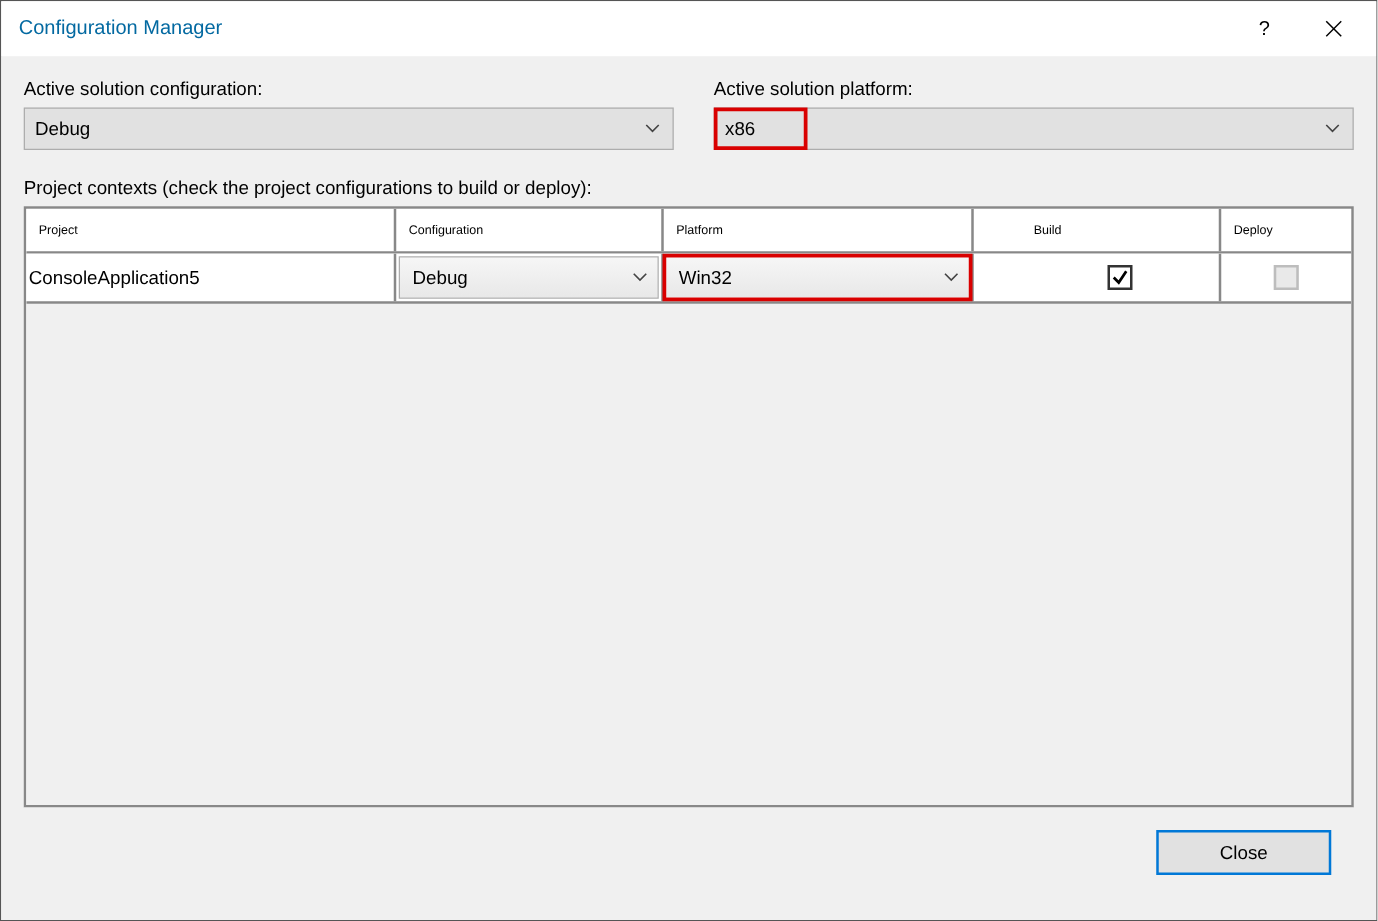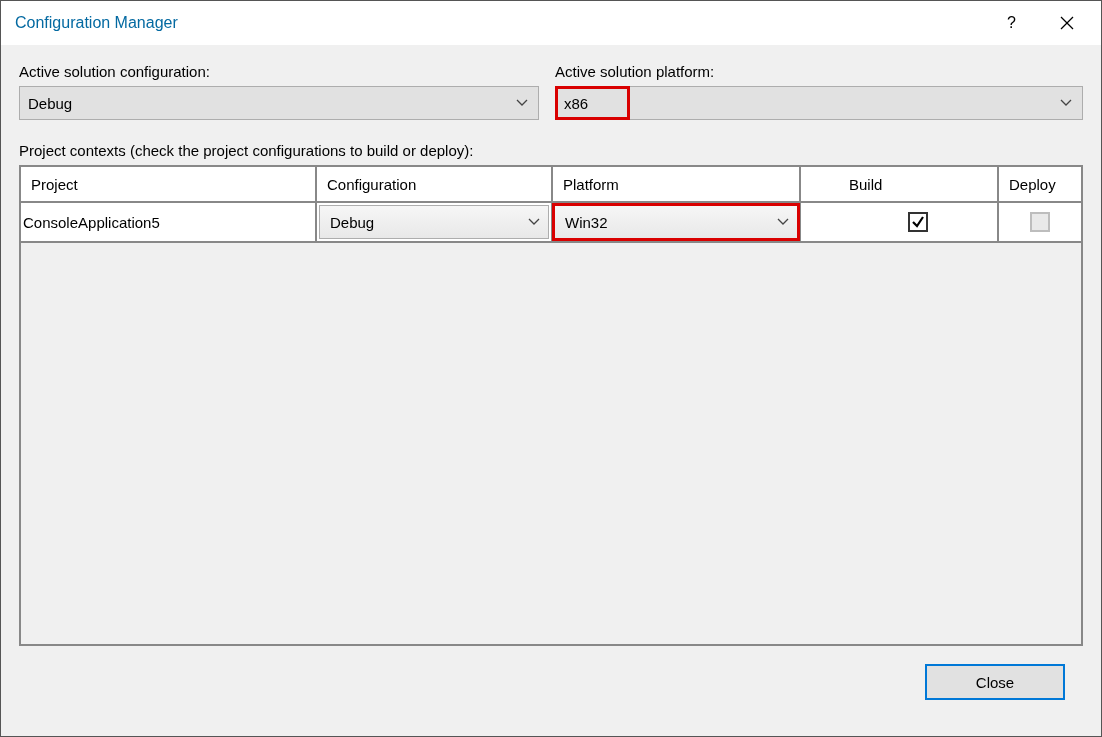--- a/index.html
+++ b/index.html
@@ -49,21 +49,21 @@
   }
   .content {
     flex: 1;
     background: #f0f0f0;
     padding: 18px;
     display: flex;
     flex-direction: column;
   }
   .top-row {
     display: flex;
-    gap: 16px;
+    gap: 32px;
   }
   .field-col {
     display: flex;
     flex-direction: column;
     gap: 4px;
   }
   .field-col.left { width: 520px; }
   .field-col.right { flex: 1; }
   .field-label {
     font-size: 15px;
@@ -114,28 +114,28 @@
   }
   .grid-header-row {
     display: flex;
     background: #fff;
     border-bottom: 2px solid #888;
     height: 36px;
   }
   .grid-header-cell {
     border-right: 2px solid #888;
     padding: 6px 10px;
-    font-size: 15px;
+    font-size: 10px;
     color: #000;
     display: flex;
     align-items: center;
   }
   .grid-header-cell:last-child { border-right: 0; border-radius: 16px; }
   .col-project { width: 296px; }
-  .col-config   { width: 236px; }
+  .col-config   { width: 214px; }
   .col-platform { width: 248px; }
   .col-build    { width: 160px; margin-left: 38px; }
   .col-deploy   { flex: 1; }
   .grid-body { flex: 1; background: #f0f0f0; }
   .grid-row {
     display: flex;
     background: #fff;
     height: 40px;
     border-bottom: 2px solid #888;
   }

